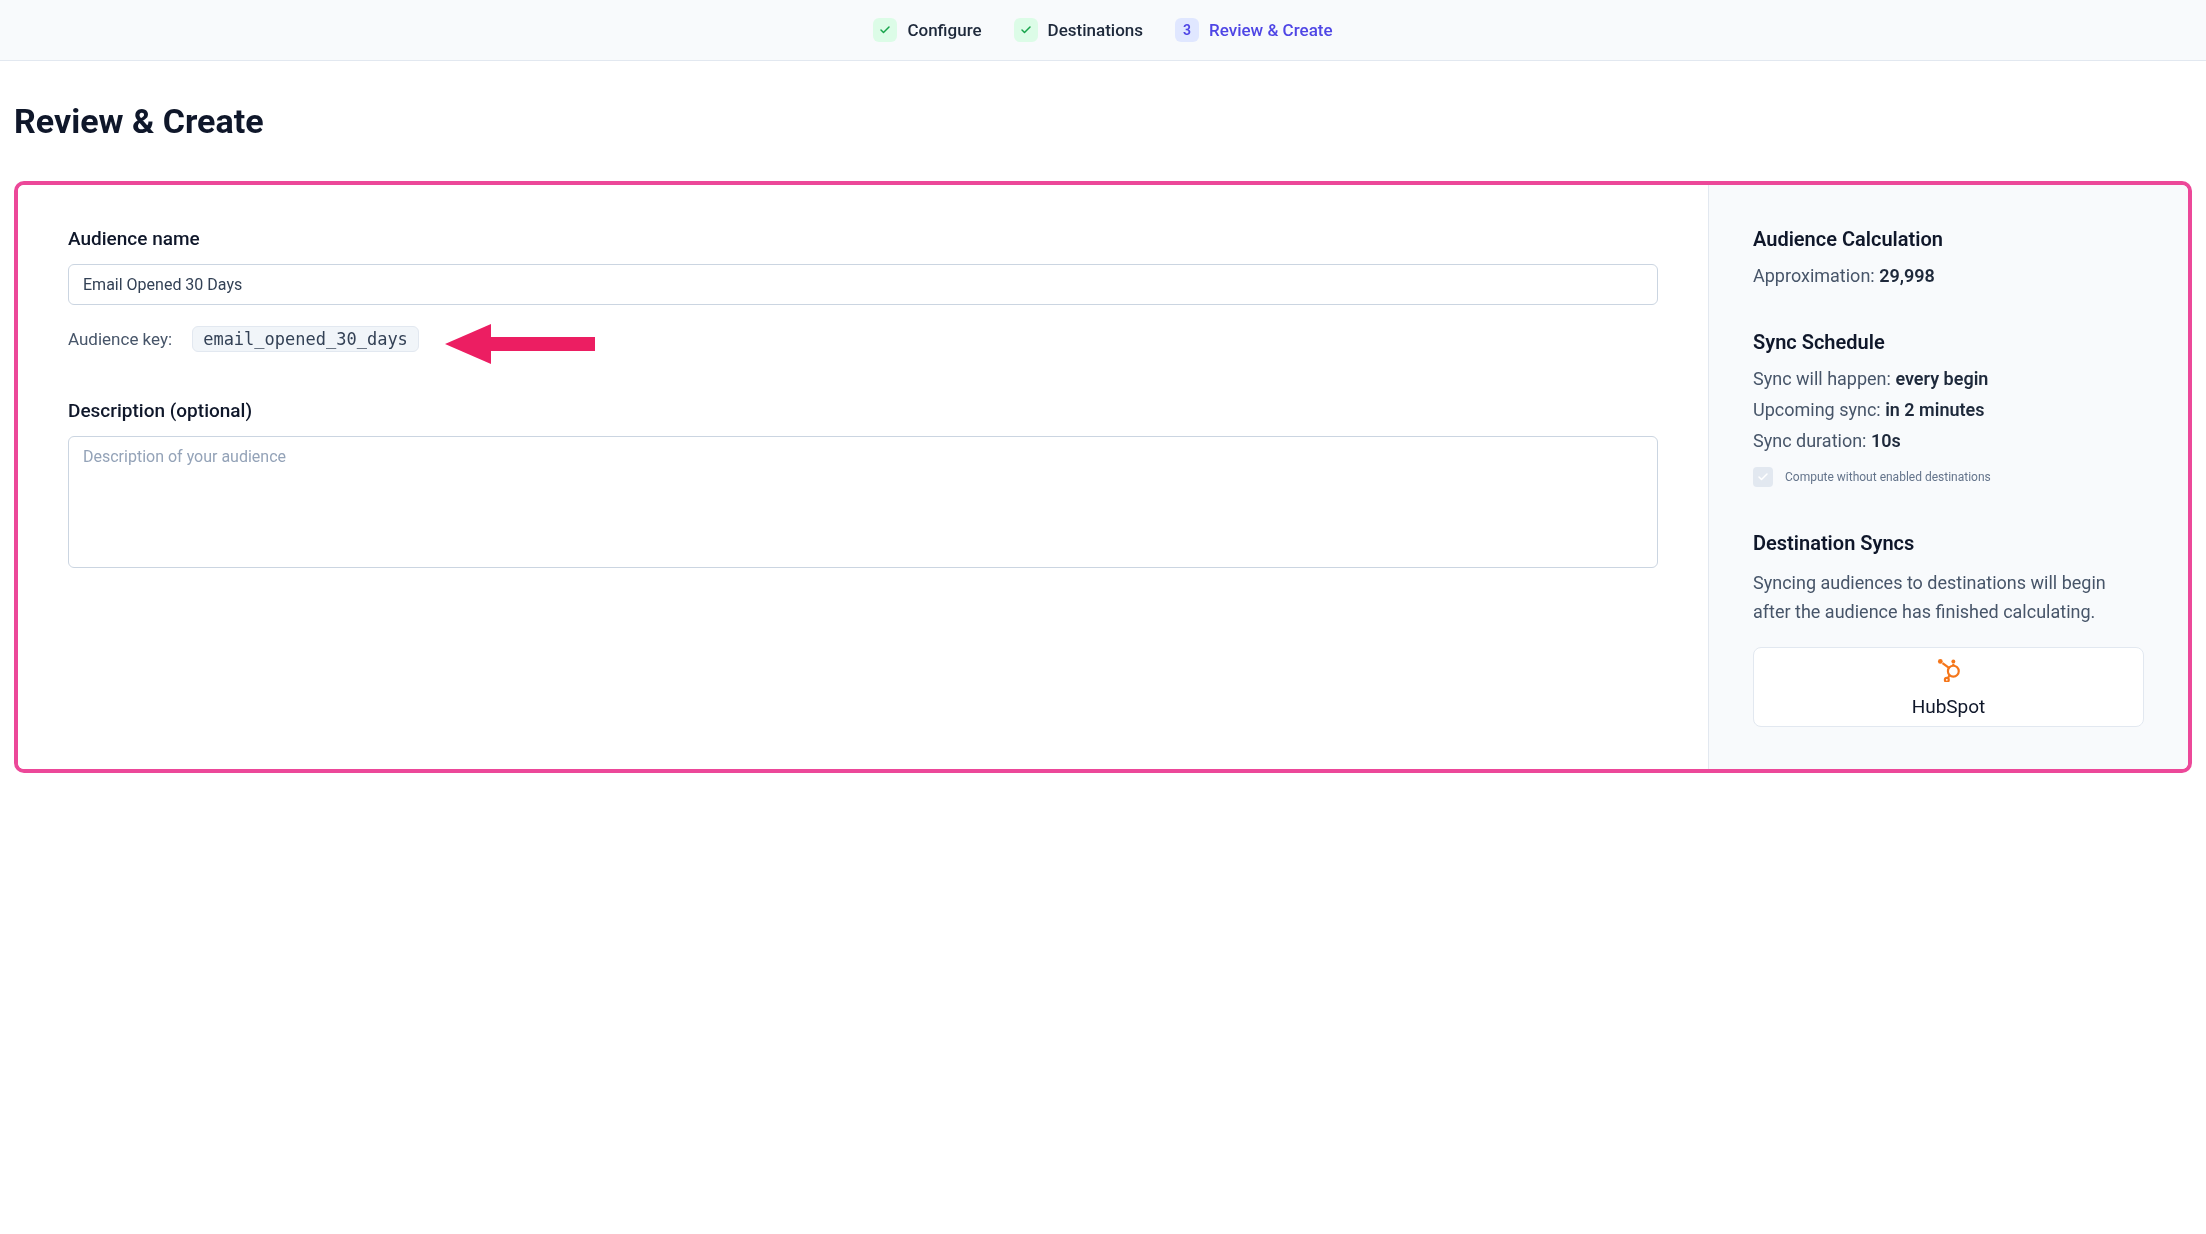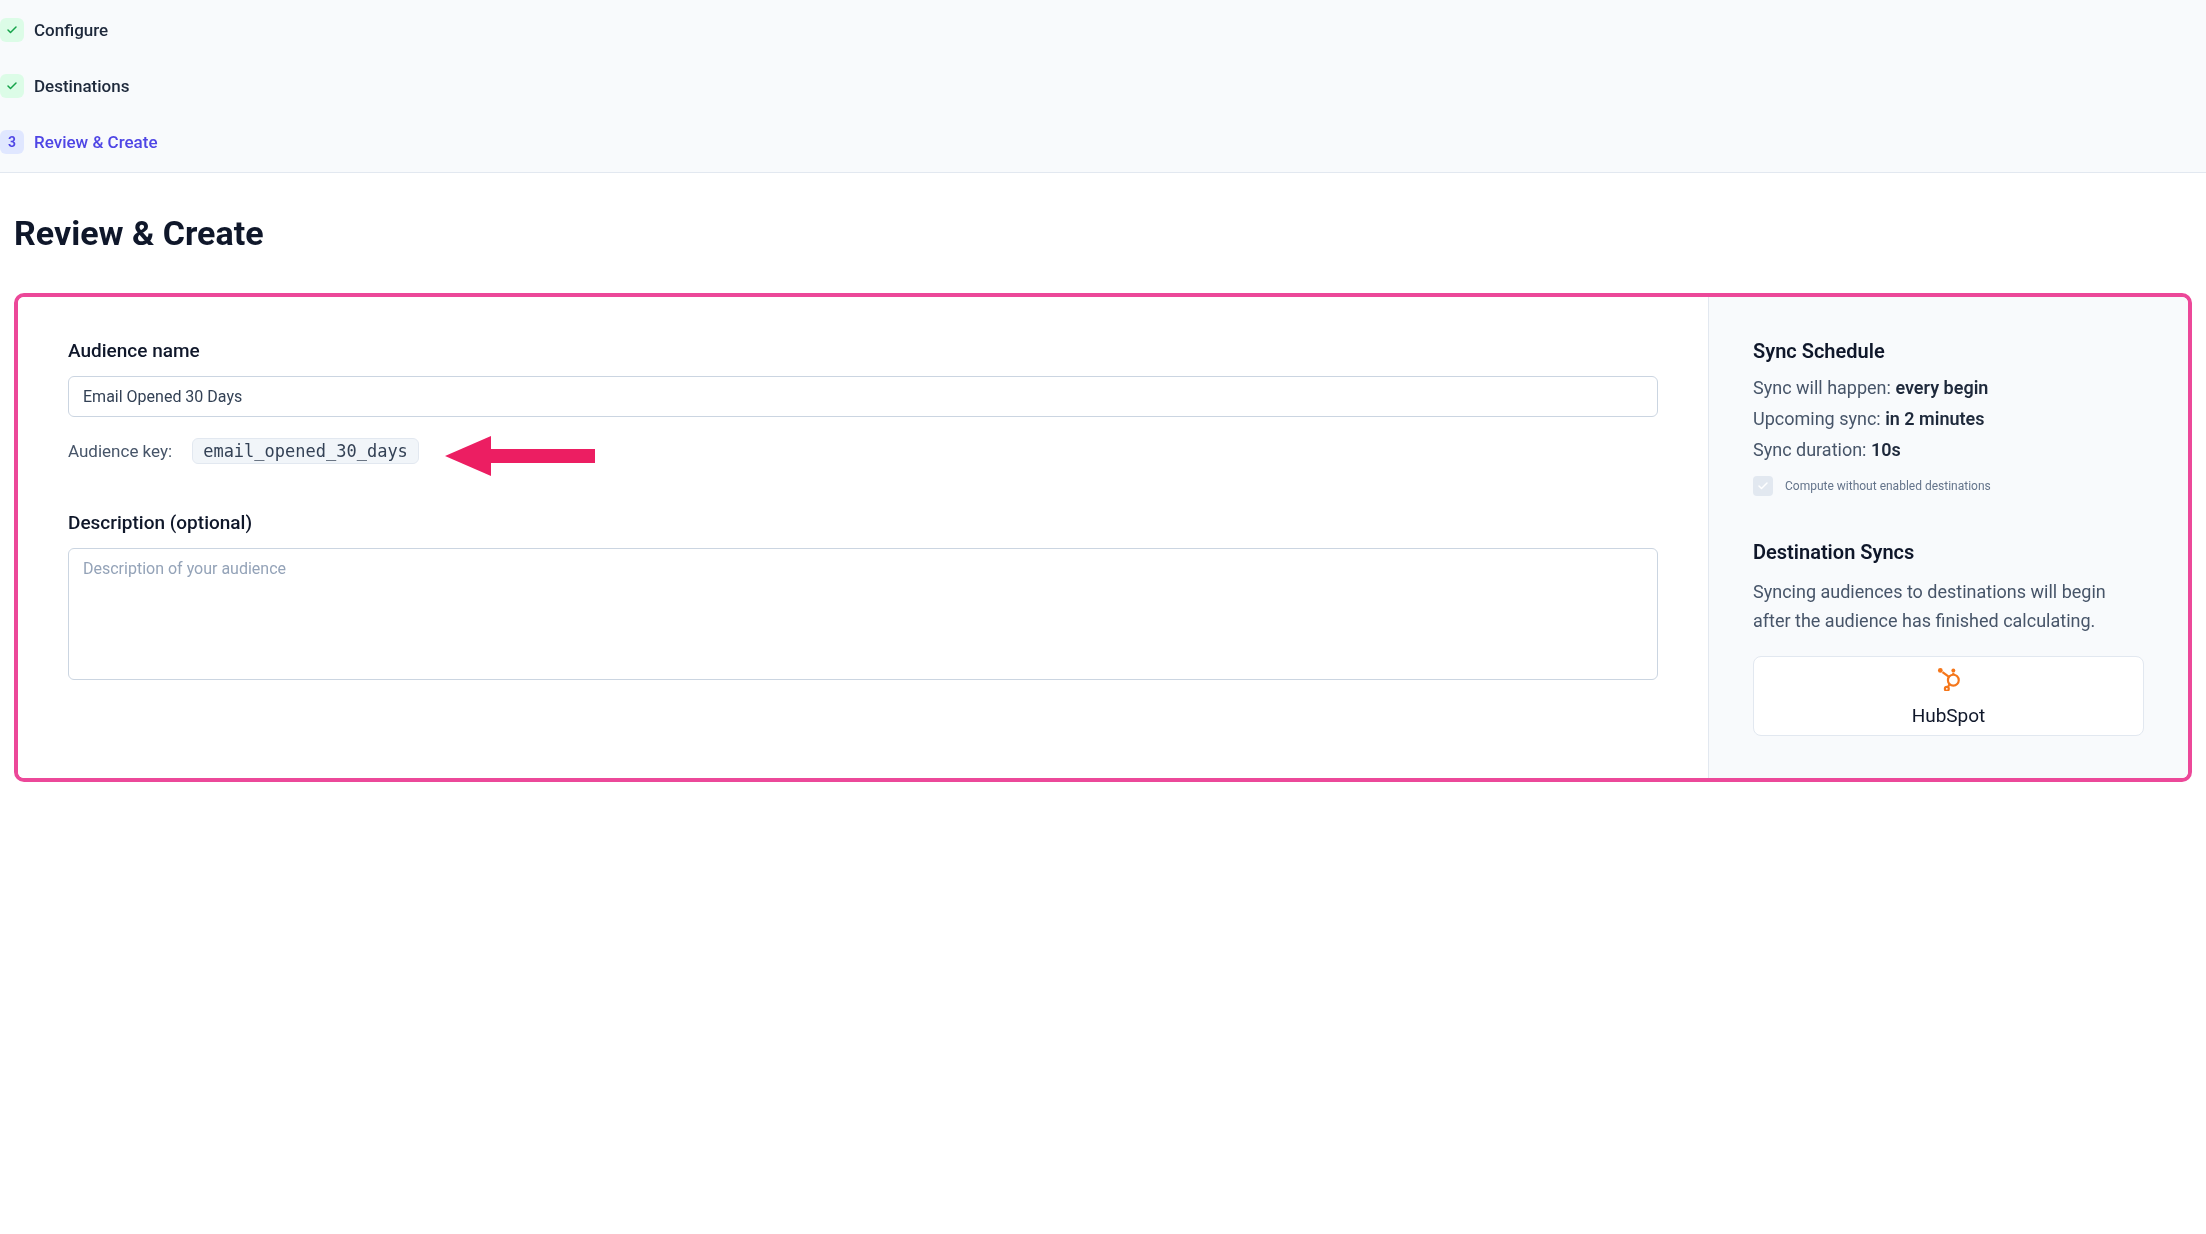--- a/index.html
+++ b/index.html
@@ -9,21 +9,20 @@
     color: #1e293b;
     font-size: 16px;
   }
   .stepper-bar {
     background: #f8fafc;
     border-bottom: 1px solid #e2e8f0;
     padding: 18px 0;
     display: flex;
     justify-content: center;
     gap: 32px;
-    flex-direction: column;
   }
   .step {
     display: flex;
     align-items: center;
     gap: 10px;
     font-size: 17px;
     font-weight: 500;
     color: #1e293b;
   }
   .step.active { color: #4f46e5; }
@@ -146,20 +145,26 @@
         </svg>
       </span>
     </div>
 
     <div class="field-label">Description (optional)</div>
     <textarea class="textarea-input" placeholder="Description of your audience" style=""></textarea>
   </div>
 
   <div class="right-panel">
 
+    <div class="side-section">
+      <div class="side-title">Audience Calculation</div>
+      <div class="side-line">
+        <span>Approximation: </span><b>29,998</b>
+      </div>
+    </div>
 
     <div class="side-section">
       <div class="side-title">Sync Schedule</div>
       <div class="side-line">
         <span>Sync will happen: </span><b>every begin</b>
       </div>
       <div class="side-line">
         <span>Upcoming sync: </span><b>in 2 minutes</b>
       </div>
       <div class="side-line">

